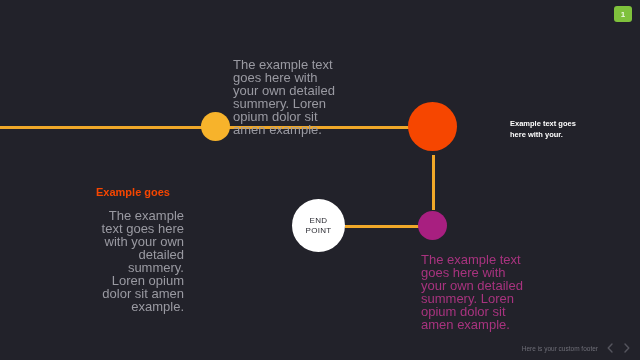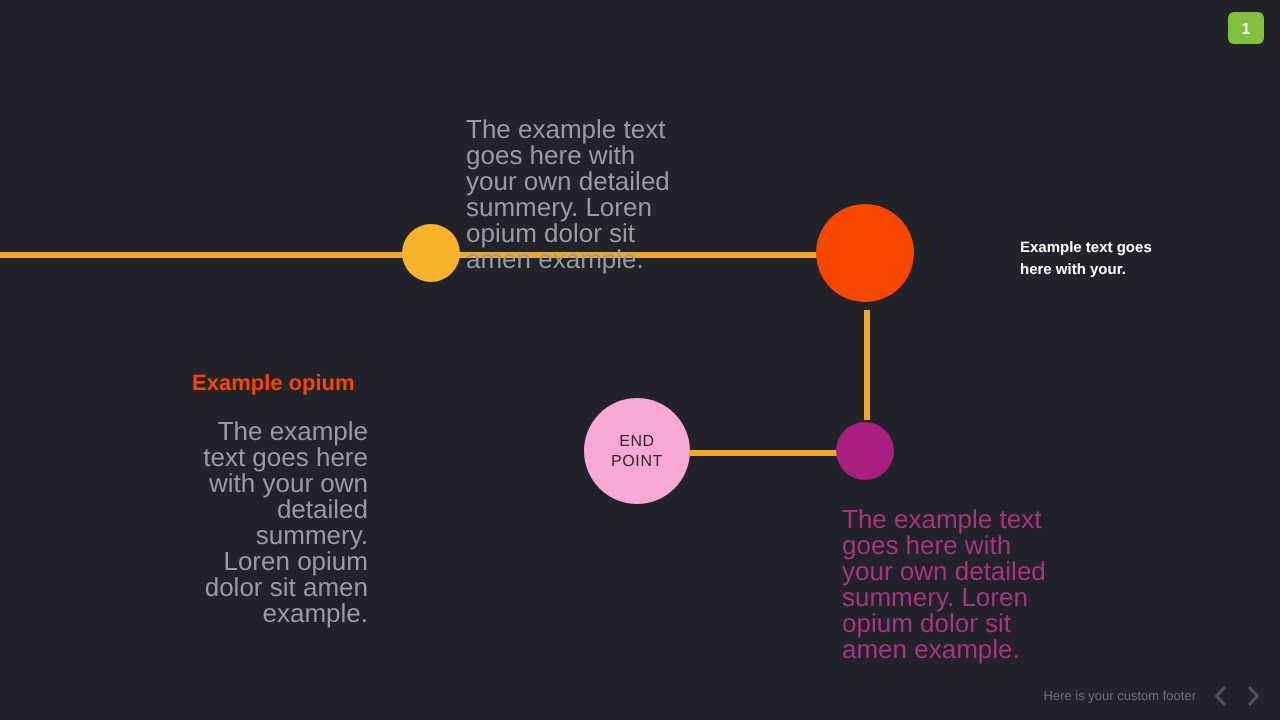--- a/index.html
+++ b/index.html
@@ -49,21 +49,21 @@
     background: #f64600;
   }
   #node-magenta {
     left: 418px; top: 211px;
     width: 29px; height: 29px;
     background: #a81f80;
   }
   #node-endpoint {
     left: 292px; top: 199px;
     width: 53px; height: 53px;
-    background: #f9a8d4;
+    background: #ffffff;
     display: flex;
     align-items: center;
     justify-content: center;
   }
   #node-endpoint .endpoint-label {
     color: #2b2b32;
     font-size: 8px;
     line-height: 10px;
     text-align: center;
     letter-spacing: 0.3px;
@@ -166,21 +166,21 @@
   <div class="node" id="node-yellow"></div>
   <div class="node" id="node-orange"></div>
   <div class="node" id="node-magenta"></div>
   <div class="node" id="node-endpoint">
     <span class="endpoint-label">END
 POINT</span>
   </div>
 
   <div class="body-text" id="text-top">The example text goes here with your own detailed summery. Loren opium dolor sit amen example.</div>
 
-  <div id="heading-left">Example opium</div>
+  <div id="heading-left">Example goes</div>
   <div class="body-text" id="text-left-body">The example text goes here with your own detailed summery. Loren opium dolor sit amen example.</div>
 
   <div id="label-orange">Example text goes here with your.</div>
 
   <div class="body-text" id="text-magenta">The example text goes here with your own detailed summery. Loren opium dolor sit amen example.</div>
 
   <div id="badge">1</div>
 
   <div id="footer">
     <span id="footer-text">Here is your custom footer</span>

